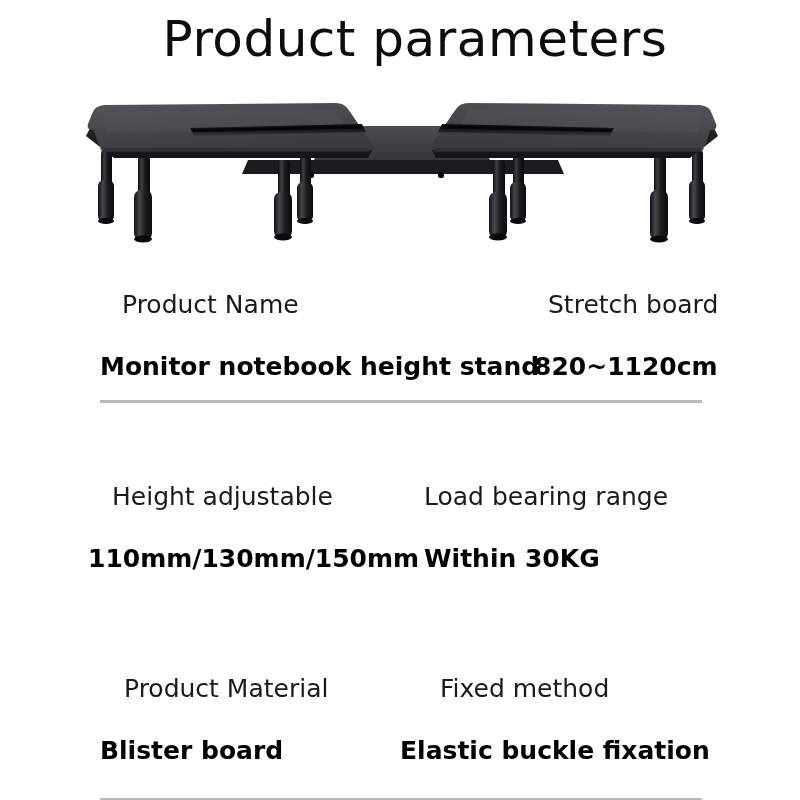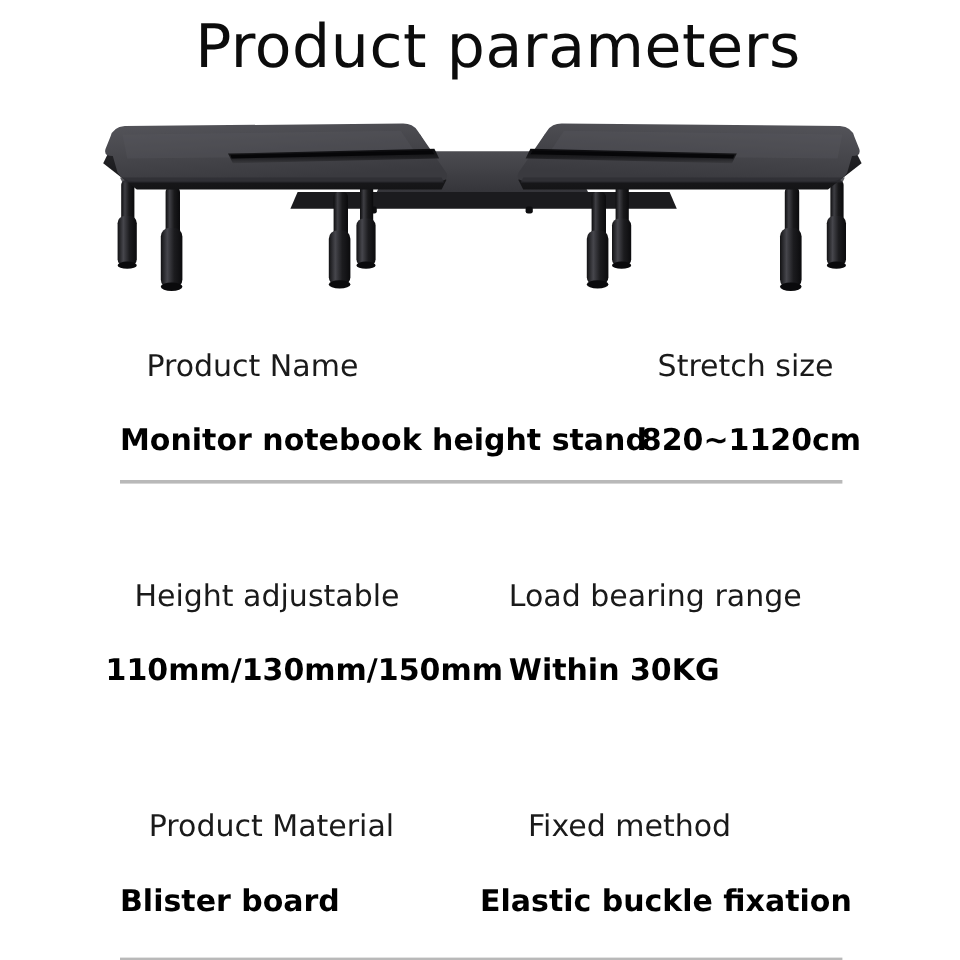--- a/index.html
+++ b/index.html
@@ -262,21 +262,21 @@
 
   <div class="spec-table">
 
     <div class="spec-row r1">
       <div class="cells">
         <div class="cell col-a">
           <div class="cell-label">Product Name</div>
           <div class="cell-value">Monitor notebook height stand</div>
         </div>
         <div class="cell col-b">
-          <div class="cell-label">Stretch size</div>
+          <div class="cell-label">Stretch board</div>
           <div class="cell-value">820~1120cm</div>
         </div>
       </div>
       <div class="divider"></div>
     </div>
 
     <div class="spec-row r2">
       <div class="cells">
         <div class="cell col-a">
           <div class="cell-label">Height adjustable</div>

